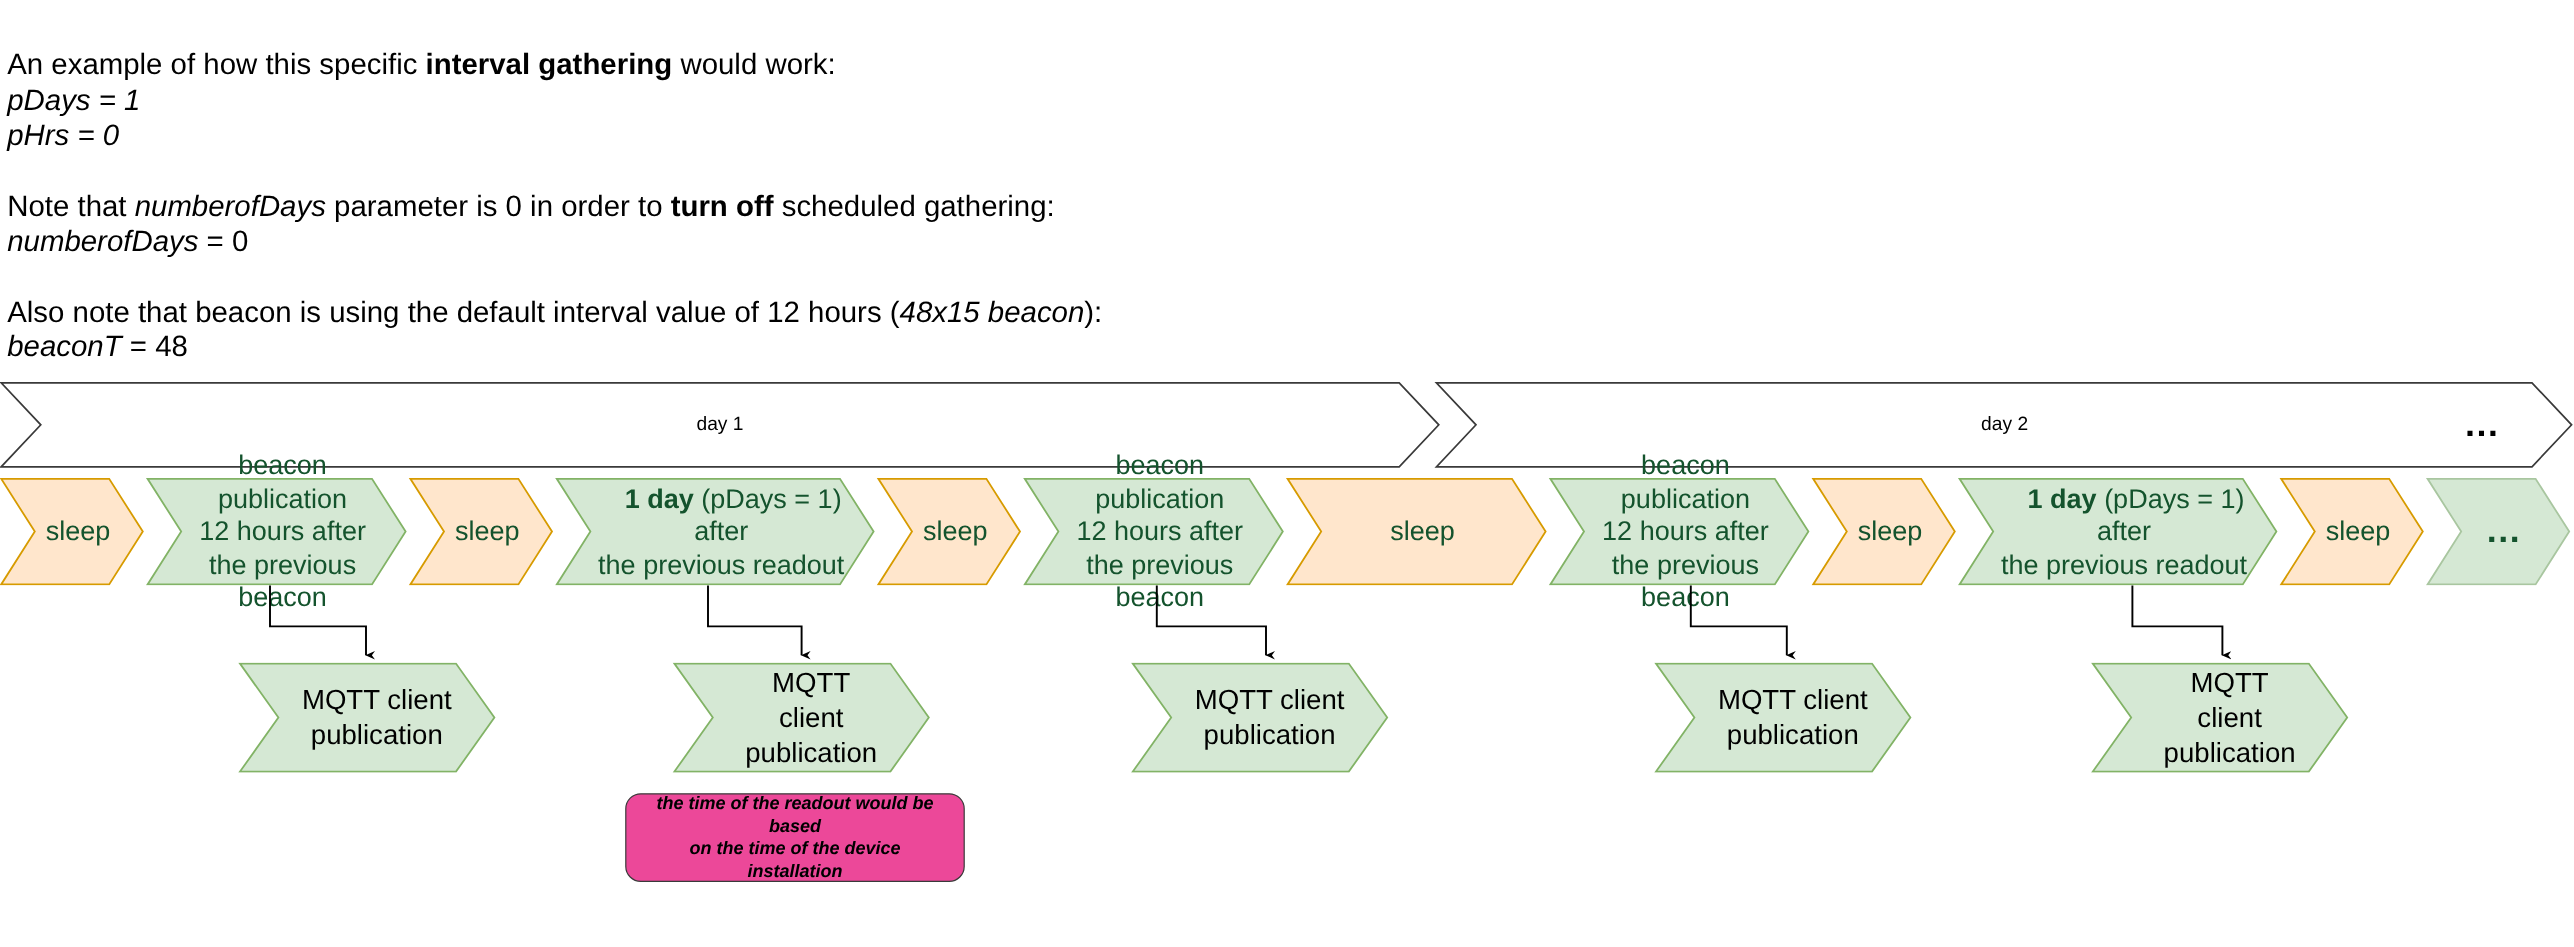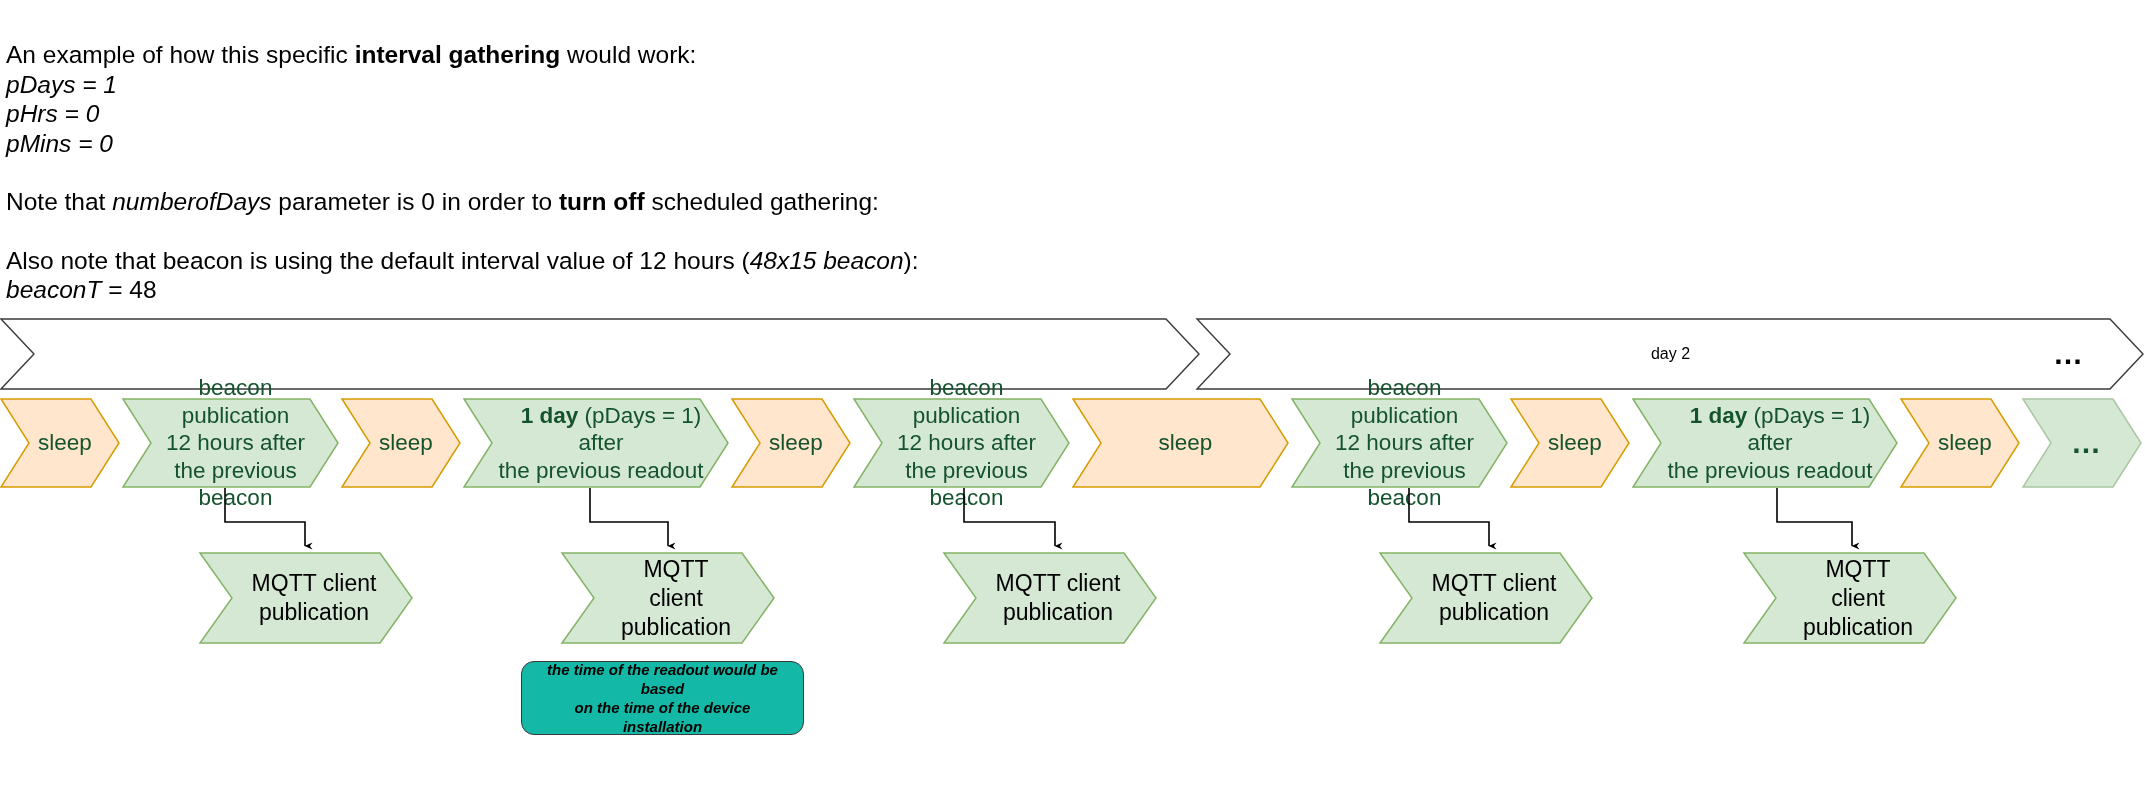--- a/index.html
+++ b/index.html
@@ -103,21 +103,21 @@
 
   
   .note {
     position: absolute;
     left: 521px;
     top: 661px;
     width: 283px;
     height: 74px;
     border: 1.3px solid #3a3a3a;
     border-radius: 13px;
-    background: #14b8a6;
+    background: #ec4899;
     display: flex;
     align-items: center;
     justify-content: center;
     text-align: center;
     font-style: italic;
     font-weight: bold;
     font-size: 15px;
     line-height: 19px;
     color: #000000;
     padding: 0 12px;
@@ -125,33 +125,36 @@
 </style>
 </head>
 <body>
 
 <div id="page">
 
   <div class="prose">
     <p><span>An example of how this specific </span><b>interval gathering</b><span> would work:</span></p>
     <p><i>pDays</i><i> = 1</i></p>
     <p><i>pHrs</i><i> = 0</i></p>
-    <p><i>pMins</i><i> = 0</i></p>
     <div class="gap"></div>
     <p><span>Note that </span><i>numberofDays</i><span> parameter is 0 in order to </span><b>turn off</b><span> scheduled gathering:</span></p>
+    <p><i>numberofDays</i><span> = 0</span></p>
     <div class="gap"></div>
     <p><span>Also note that beacon is using the default interval value of 12 hours (</span><i>48x15 beacon</i><span>):</span></p>
     <p><i>beaconT</i><span> = 48</span></p>
   </div>
 
   <div class="day-row">
     <svg class="banner-svg" width="2145" height="72" viewBox="0 0 2145 72">
       <polygon points="1,1 1166,1 1199,36 1166,71 1,71 34,36" fill="#ffffff" stroke="#3a3a3a" stroke-width="1.4"></polygon>
       <polygon points="1197,1 2110,1 2143,36 2110,71 1197,71 1230,36" fill="none" stroke="#3a3a3a" stroke-width="1.4"></polygon>
     </svg>
+    <div style="position:absolute;left:0;top:0;width:1200px;height:72px;display:flex;align-items:center;justify-content:center;">
+      <span class="day-label">day 1</span>
+    </div>
     <div style="position:absolute;left:1196px;top:0;width:949px;height:72px;display:flex;align-items:center;justify-content:center;">
       <span class="day-label">day 2</span>
       <span class="day-ellipsis">…</span>
     </div>
   </div>
 
   <div class="timeline">
     <svg class="banner-svg" width="2145" height="90" viewBox="0 0 2145 90">
 
       <polygon points="1,1 91,1 119,45 91,89 1,89 29,45" fill="#ffe6cc" stroke="#d79b00" stroke-width="1.5"></polygon>

